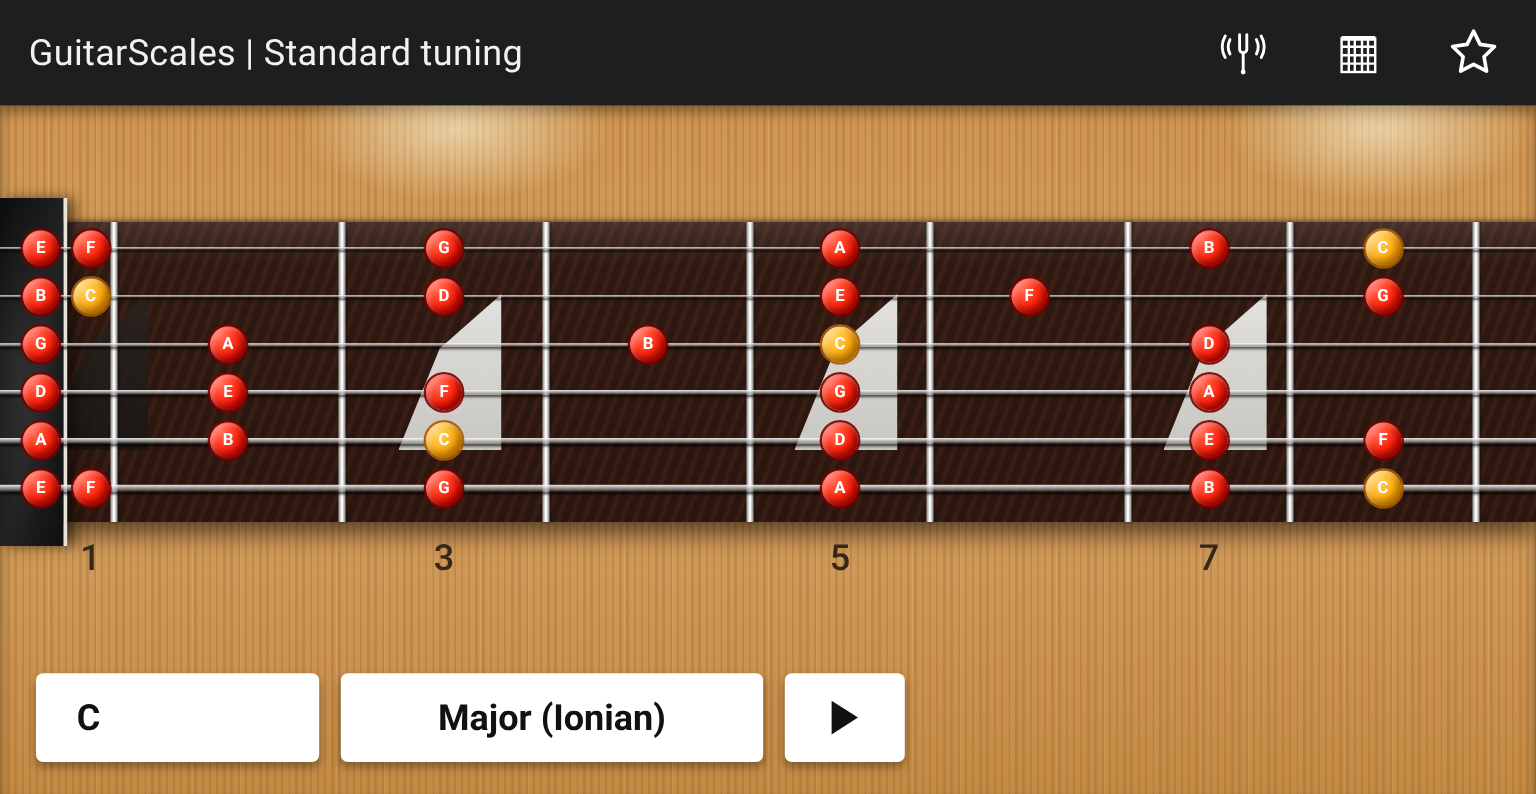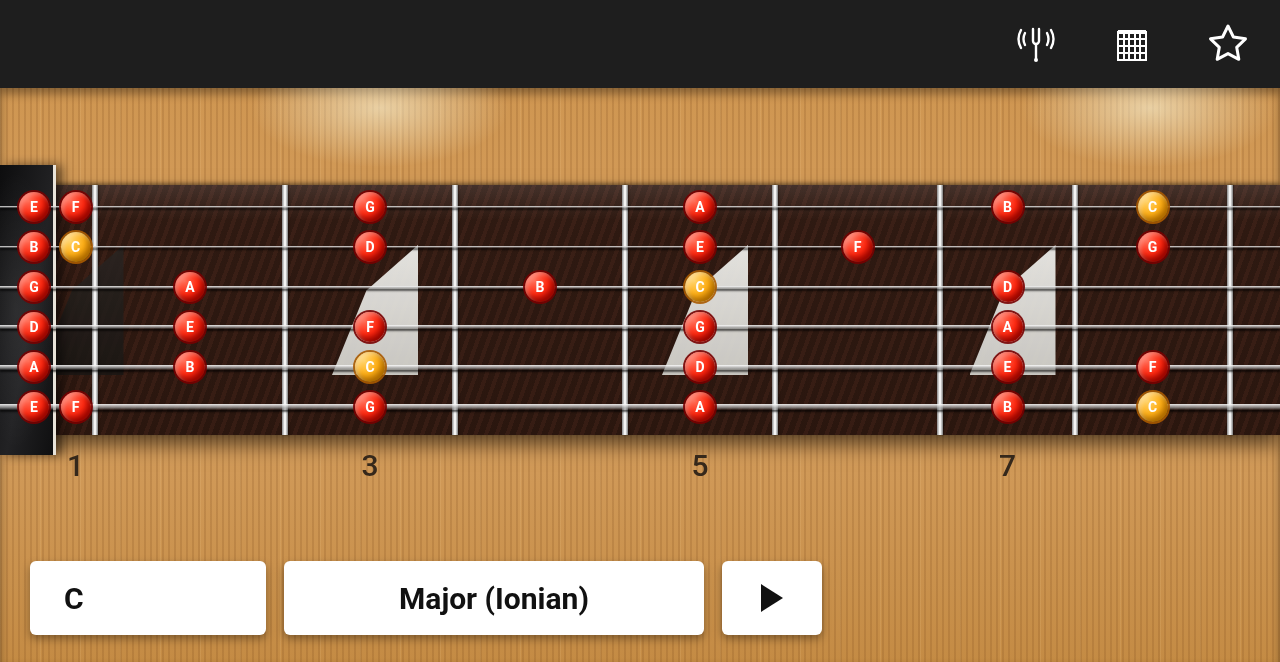--- a/index.html
+++ b/index.html
@@ -141,34 +141,35 @@
   .btn{
     height:74px;
     background:#fff;
     border-radius:6px;
     display:flex; align-items:center; justify-content:center;
     font-size:30px; color:#111; font-weight:700;
     box-shadow: 0 4px 8px rgba(0,0,0,.35);
     padding: 0 18px;
   }
   .btn.key   { width:236px; justify-content:flex-start; padding-left:34px; }
-  .btn.scale { width:420px; }
+  .btn.scale { width:352px; }
   .btn.filter{ width:268px; justify-content:flex-start; padding-left:48px; }
   .btn.play  { width:100px;  }
   .play-tri{
     width:0; height:0;
     border-left:22px solid #111;
     border-top:14px solid transparent;
     border-bottom:14px solid transparent;
   }
 </style>
 </head>
 <body>
 
 <div class="header">
+  <div class="header-title">GuitarScales | Standard tuning</div>
   <div class="header-spacer"></div>
 
   <div class="header-icon">
     <svg width="42" height="42" viewBox="0 0 42 42" fill="none" stroke="#fff" stroke-width="2.4">
       <path d="M18 6 v12 a3 3 0 0 0 6 0 V6" stroke-linecap="round"></path>
       <line x1="21" y1="21" x2="21" y2="36"></line>
       <circle cx="21" cy="37" r="2" fill="#fff" stroke="none"></circle>
       <path d="M10 10 q-3 6 0 12" stroke-linecap="round"></path>
       <path d="M6 7  q-5 9 0 18" stroke-linecap="round"></path>
       <path d="M32 10 q 3 6 0 12" stroke-linecap="round"></path>

